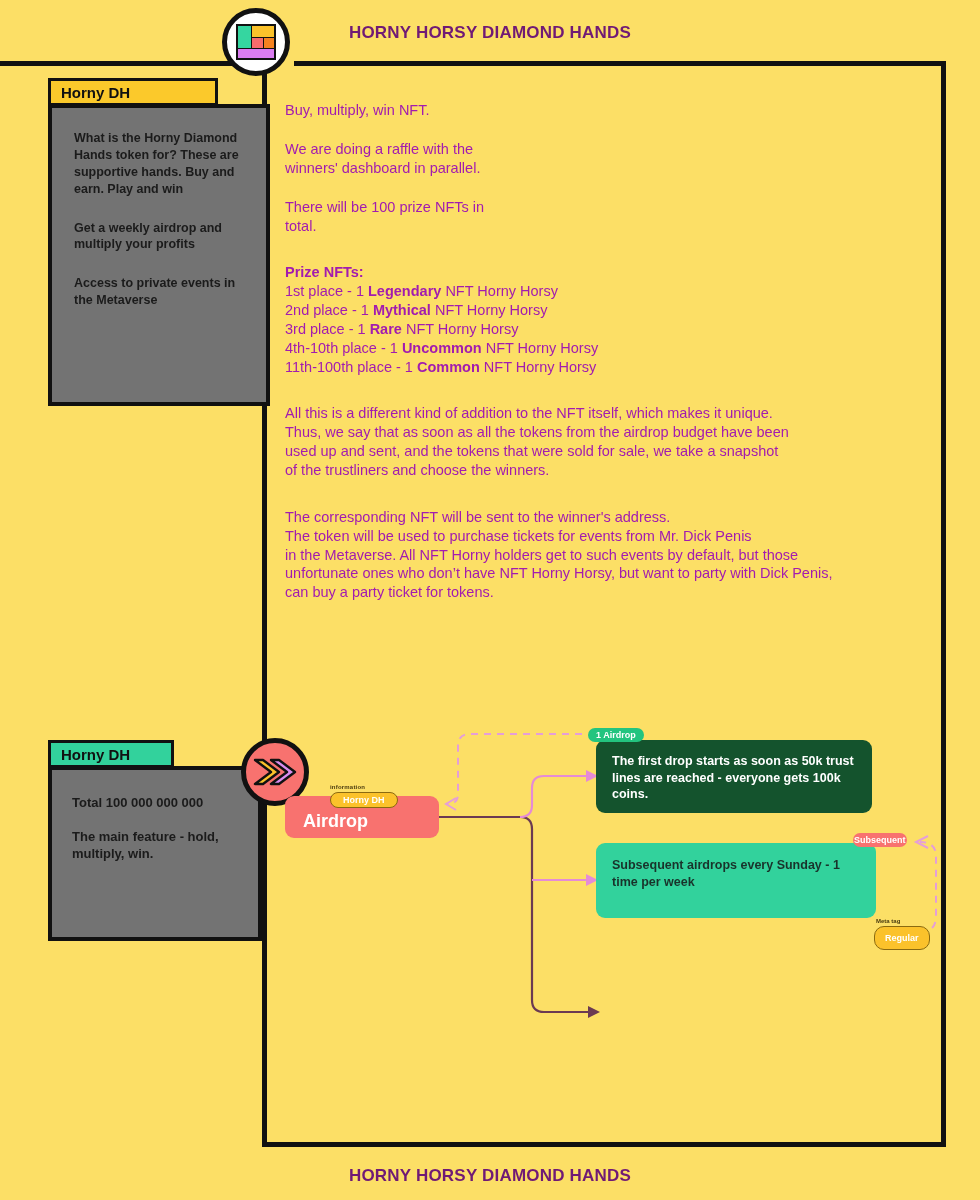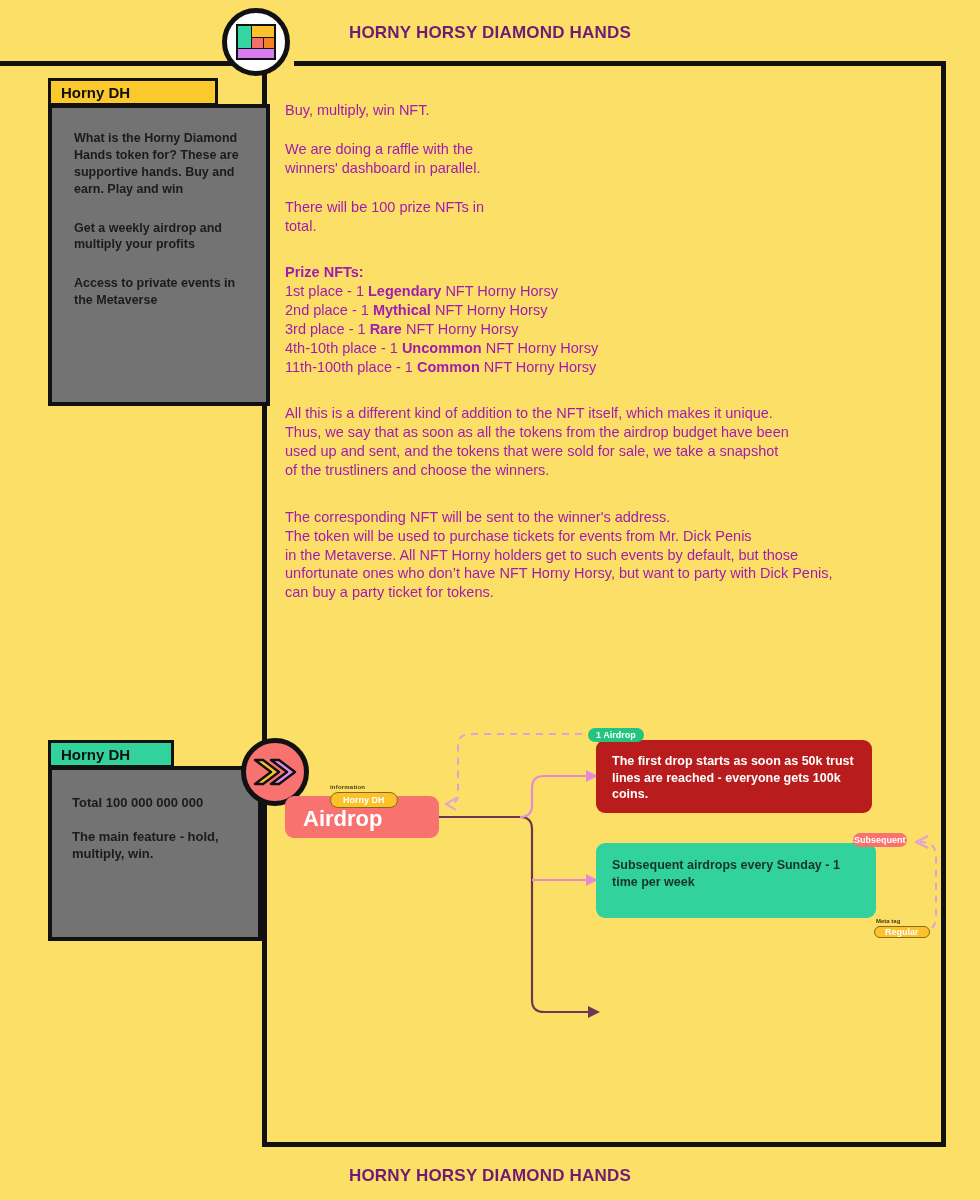--- a/index.html
+++ b/index.html
@@ -94,33 +94,33 @@
   #flow{position:absolute;left:0;top:700px;width:980px;height:380px;}
   #flow svg{position:absolute;left:0;top:0;}
 
   .flow-box{position:absolute;border-radius:9px;box-sizing:border-box;}
   .flow-box .ftext{font-size:12.5px;font-weight:bold;line-height:1.32;}
 
   #box-airdrop{
     left:285px;top:96px;width:154px;height:42px;background:#F8726F;
     display:flex;align-items:flex-end;padding:0 0 6px 18px;
   }
-  #box-airdrop .airdrop-title{color:#fff;font-size:22px;font-weight:bold;}
+  #box-airdrop .airdrop-title{color:#fff;font-size:18px;font-weight:bold;}
 
   #tag-information{
     position:absolute;left:330px;top:84px;font-size:6px;font-weight:bold;color:#4a3b10;
     letter-spacing:.2px;
   }
   #pill-hornydh{
     position:absolute;left:330px;top:92px;background:#FBC22B;border:1.5px solid #8a6a10;
     border-radius:10px;padding:2px 12px;color:#fff;font-size:9px;font-weight:bold;
     box-sizing:border-box;
   }
 
-  #box-first{left:596px;top:40px;width:276px;height:73px;background:#b91c1c;padding:13px 16px;}
+  #box-first{left:596px;top:40px;width:276px;height:73px;background:#14532d;padding:13px 16px;}
   #box-first .ftext{color:#fff;}
   #pill-1airdrop{
     position:absolute;left:588px;top:28px;background:#23C47F;border-radius:8px;
     padding:2px 8px;color:#fff;font-size:9px;font-weight:bold;
   }
 
   #box-sub{left:596px;top:143px;width:280px;height:75px;background:#32D29C;padding:14px 16px;}
   #box-sub .ftext{color:#19332b;}
   #pill-subsequent{
     position:absolute;left:853px;top:133px;background:#F8726F;border-radius:7px;
@@ -128,21 +128,21 @@
   }
 
   #box-sunday{left:596px;top:228px;width:302px;height:122px;background:#E17BF2;padding:18px 16px;}
   #box-sunday .ftext{color:#2b1533;}
 
   #tag-meta{
     position:absolute;left:876px;top:218px;font-size:6px;font-weight:bold;color:#4a3b10;
   }
   #pill-regular{
     position:absolute;left:874px;top:226px;background:#FBC22B;border:1.5px solid #8a6a10;
-    border-radius:10px;padding:0 10px;color:#fff;font-size:9px;font-weight:bold;
+    border-radius:10px;padding:6px 10px;color:#fff;font-size:9px;font-weight:bold;
   }
 </style>
 </head>
 <body>
 
 <div id="stage">
 
   <div class="doc-title" id="title-top">HORNY HORSY DIAMOND HANDS</div>
   <div class="doc-title" id="title-bottom">HORNY HORSY DIAMOND HANDS</div>
 

